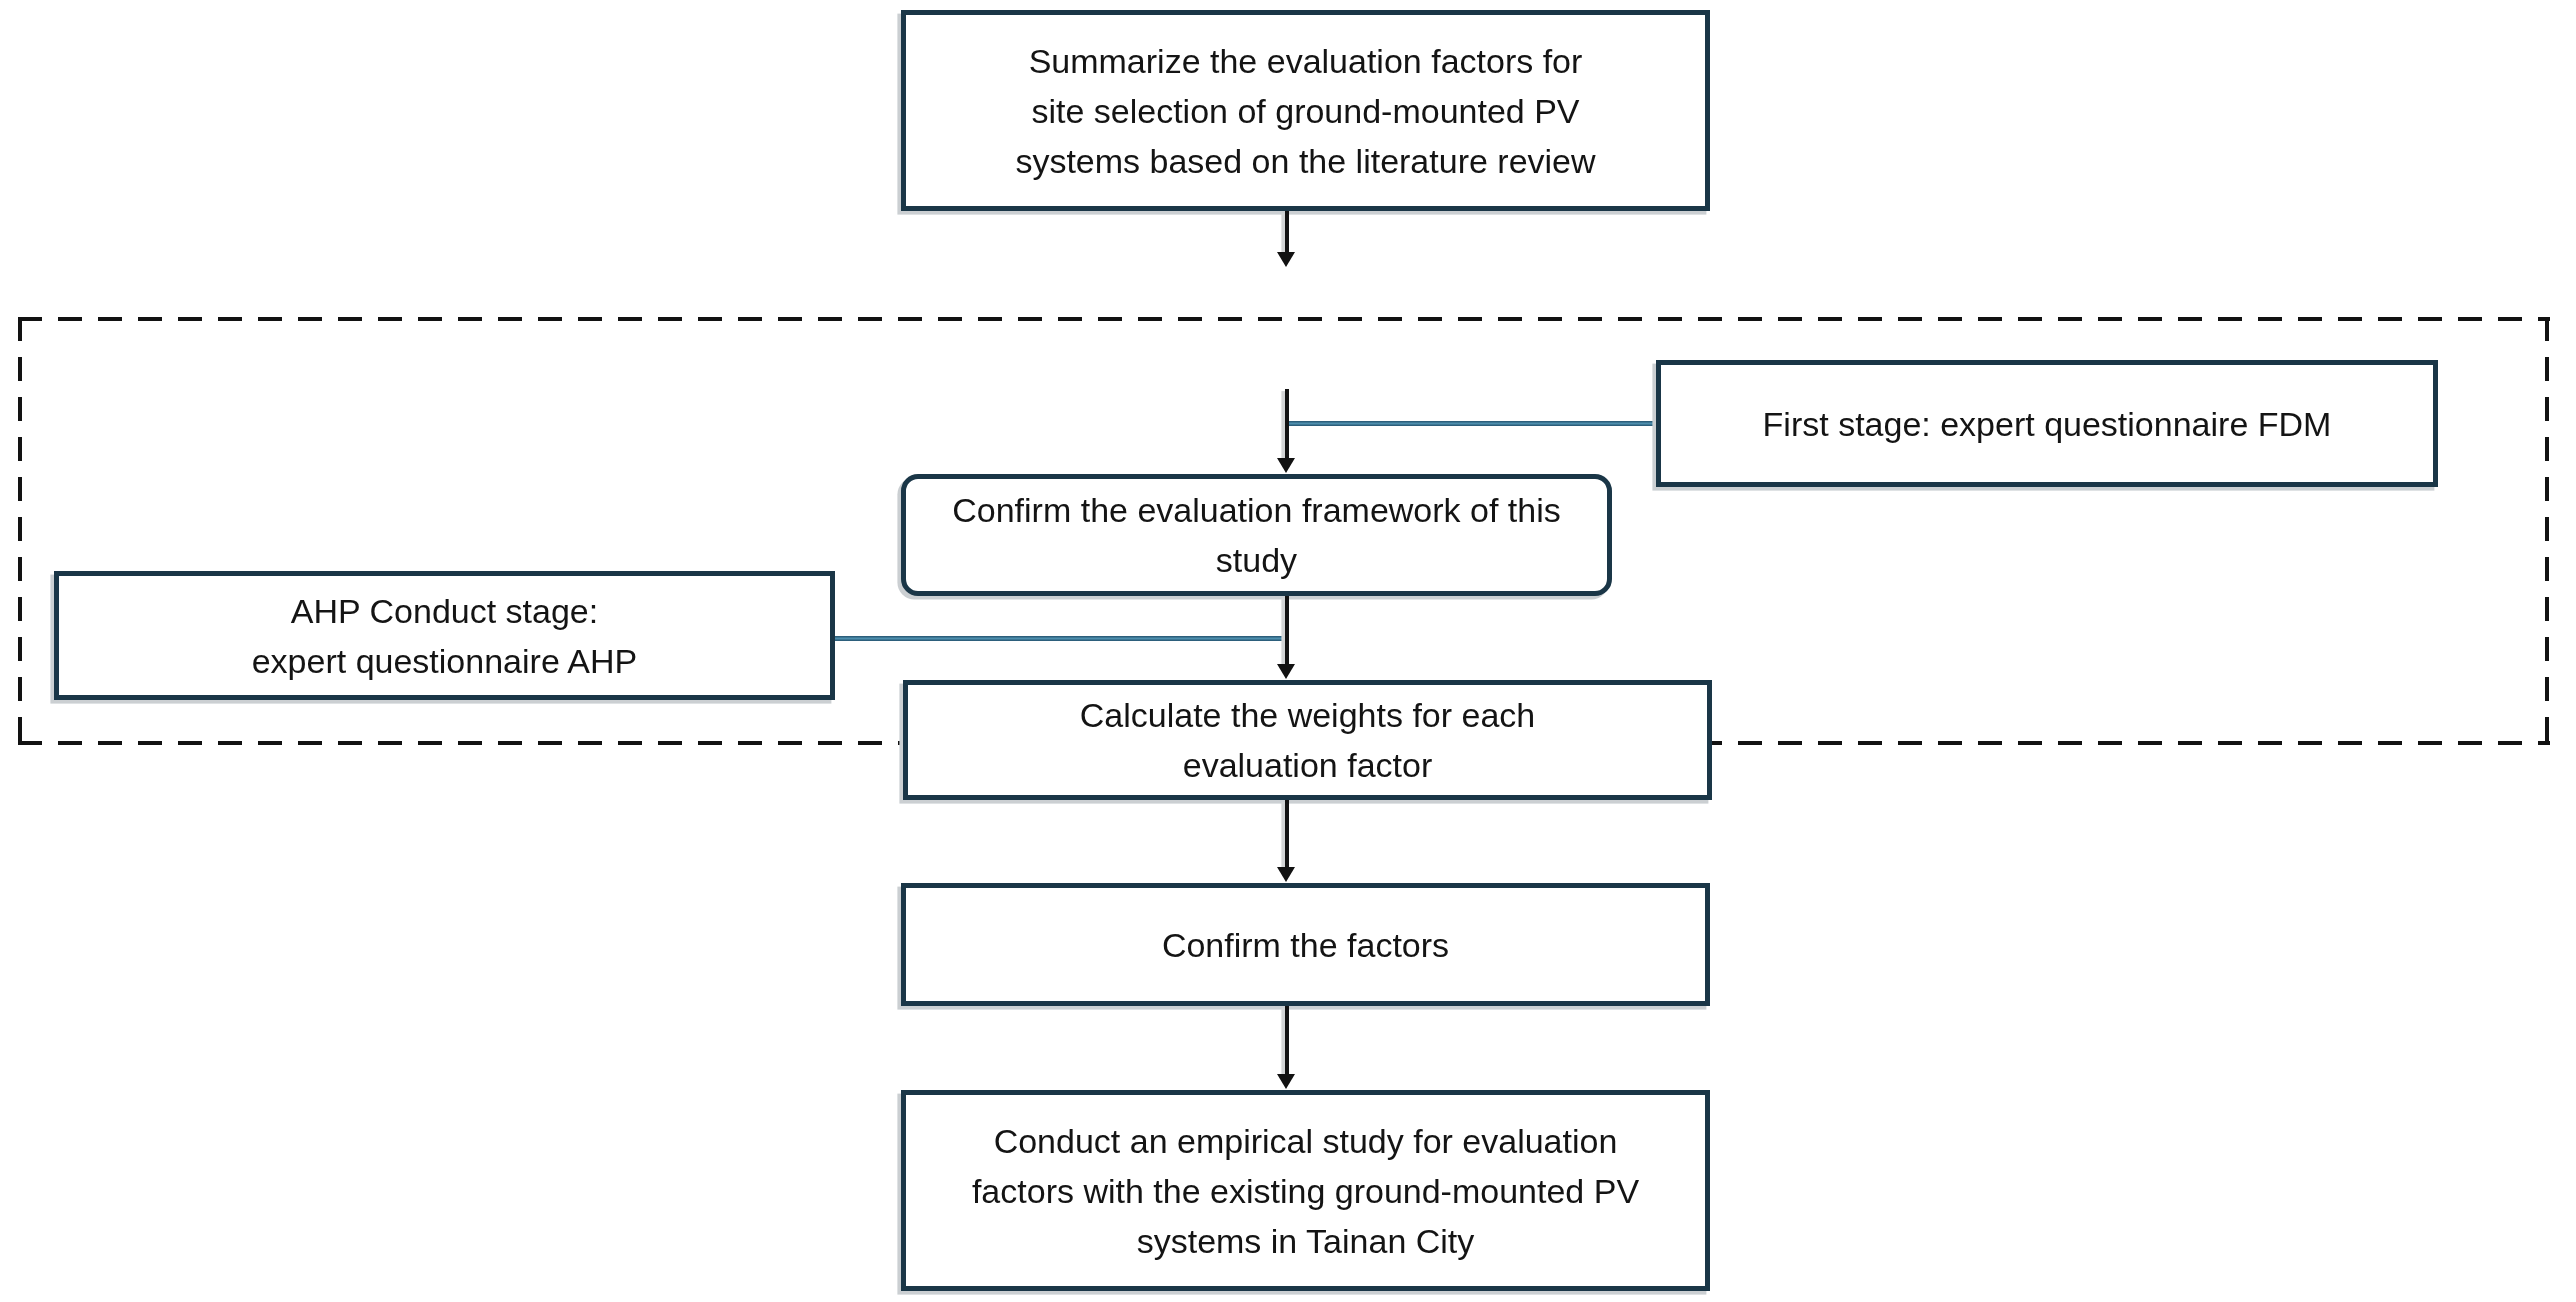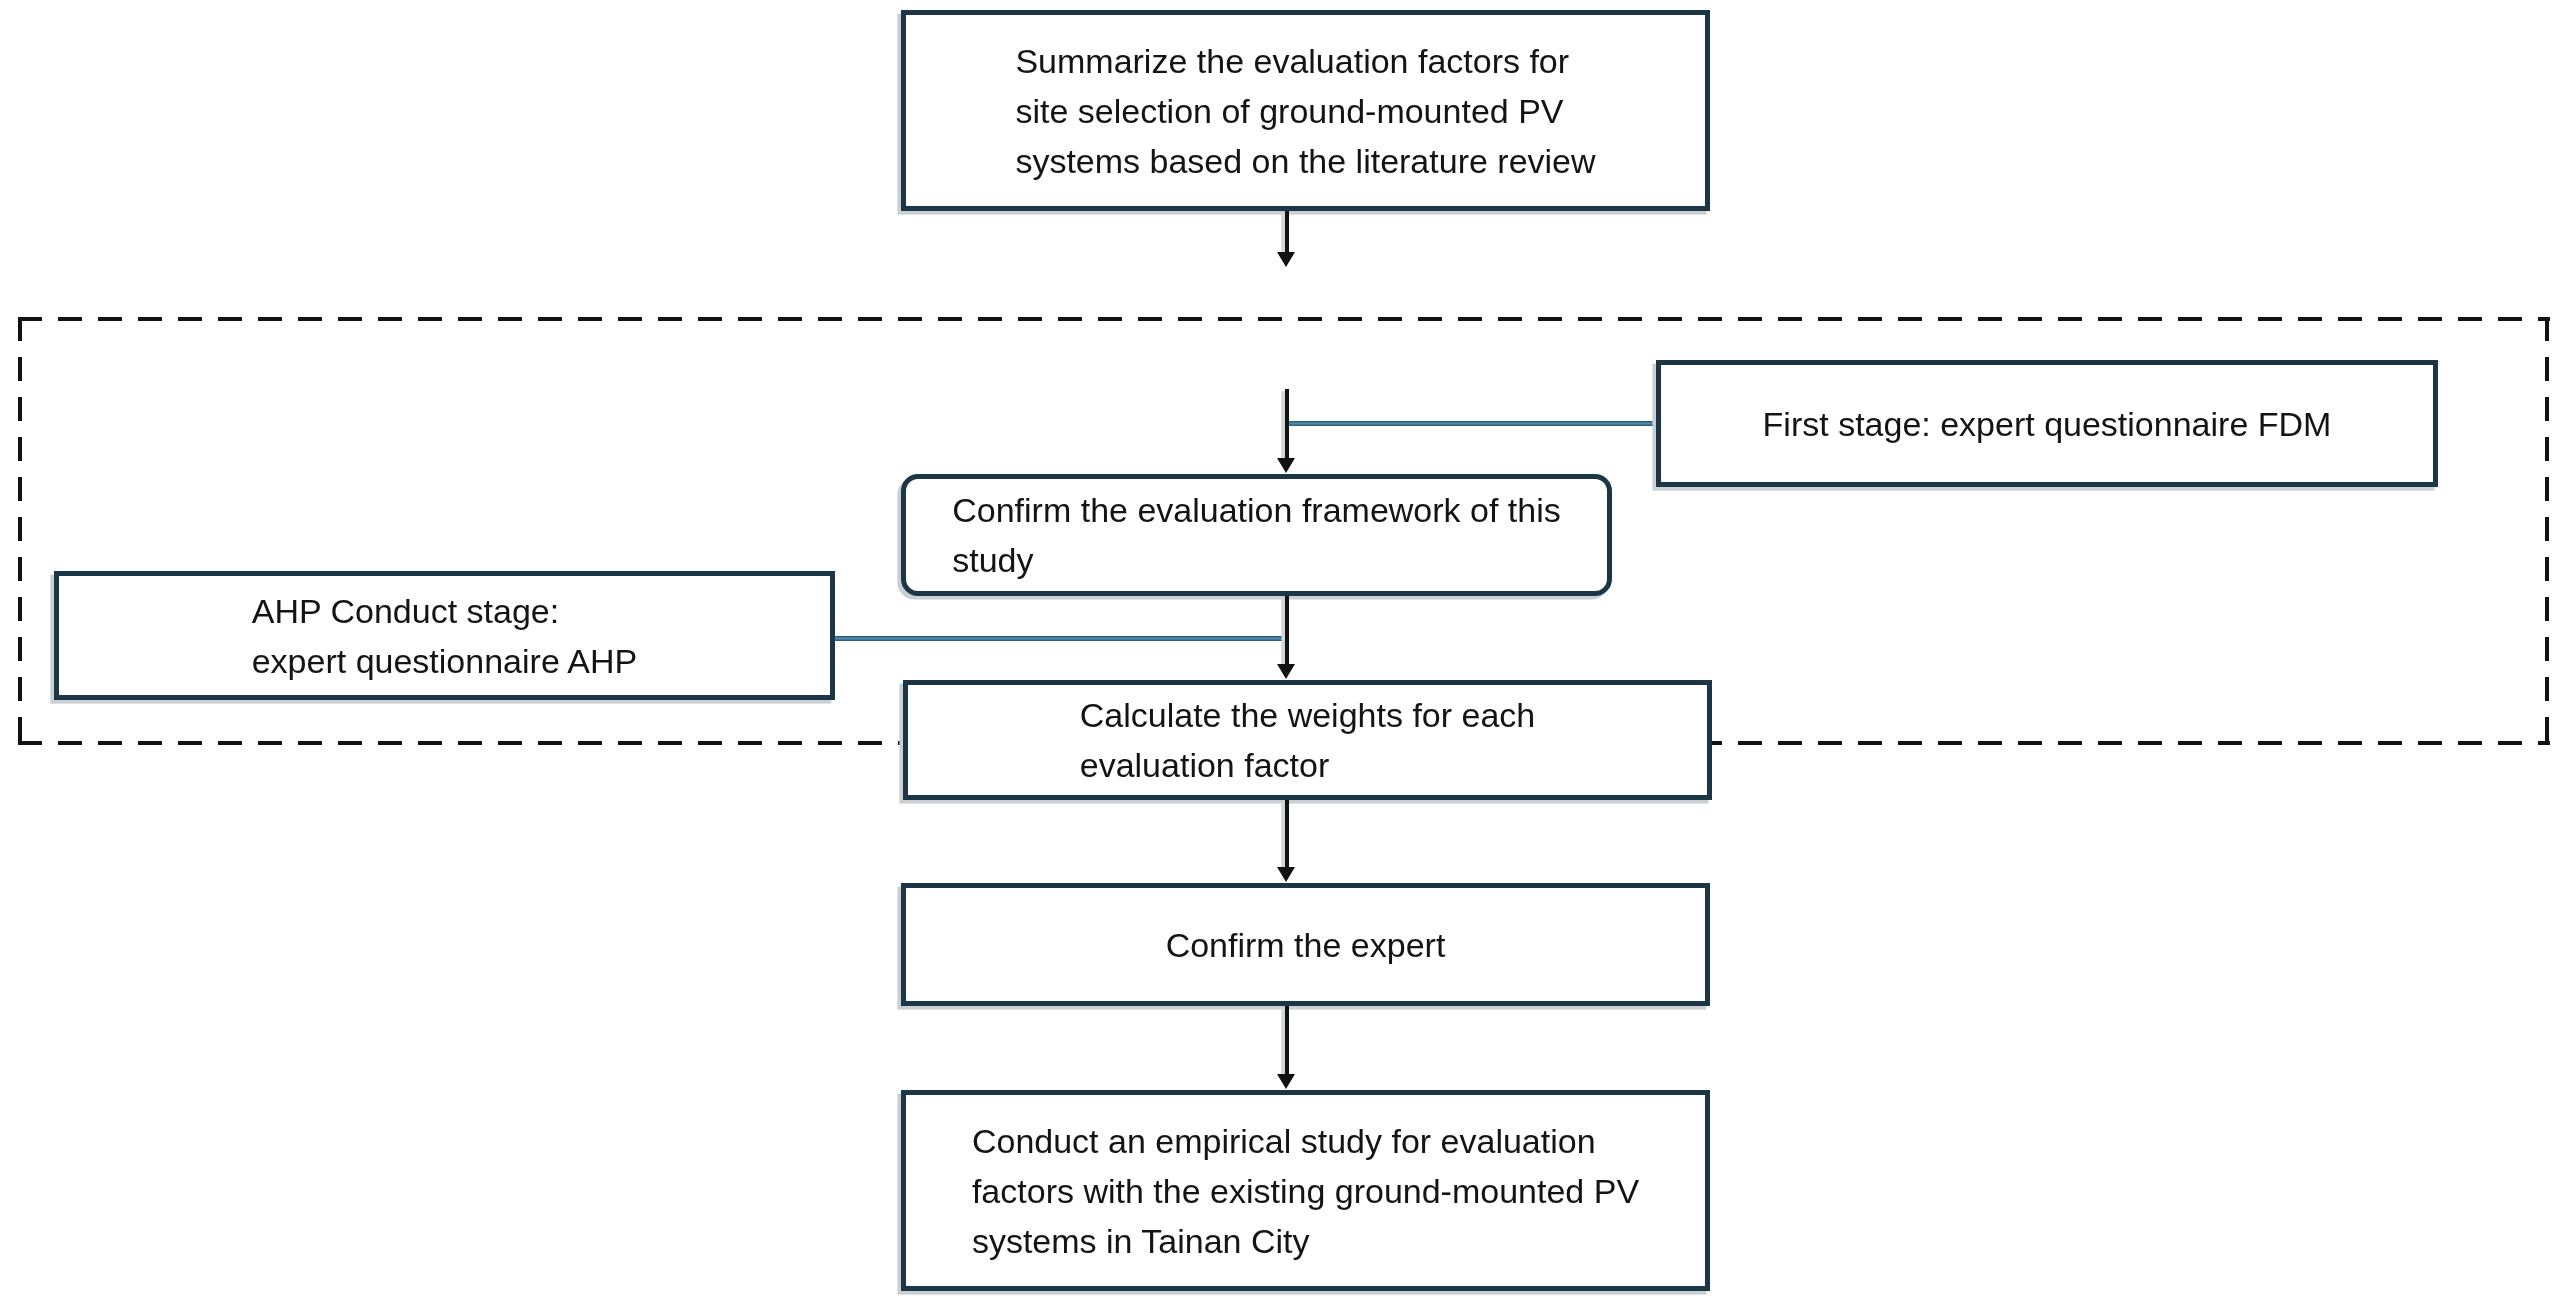--- a/index.html
+++ b/index.html
@@ -73,20 +73,21 @@
   
   .node {
     position: absolute;
     box-sizing: border-box;
     background: #ffffff;
     border: 5px solid #1a3647;
     box-shadow: -3.6px 3.6px 0 0 #cbcfd2;
     display: flex;
     align-items: center;
     justify-content: center;
+    text-align: center;
     z-index: 3;
   }
   .node .label {
     display: block;
     white-space: pre-line;
     font-size: 34px;
     line-height: 50px;
     color: #141414;
     padding: 0 14.3px;
   }
@@ -138,21 +139,21 @@
     <span class="label">AHP Conduct stage:
 expert questionnaire AHP</span>
   </div>
 
   <div class="node node-calculate-weights">
     <span class="label">Calculate the weights for each
 evaluation factor</span>
   </div>
 
   <div class="node node-confirm-results">
-    <span class="label">Confirm the expert</span>
+    <span class="label">Confirm the factors</span>
   </div>
 
   <div class="node node-empirical-study">
     <span class="label">Conduct an empirical study for evaluation
 factors with the existing ground-mounted PV
 systems in Tainan City</span>
   </div>
 
 </div>
 

